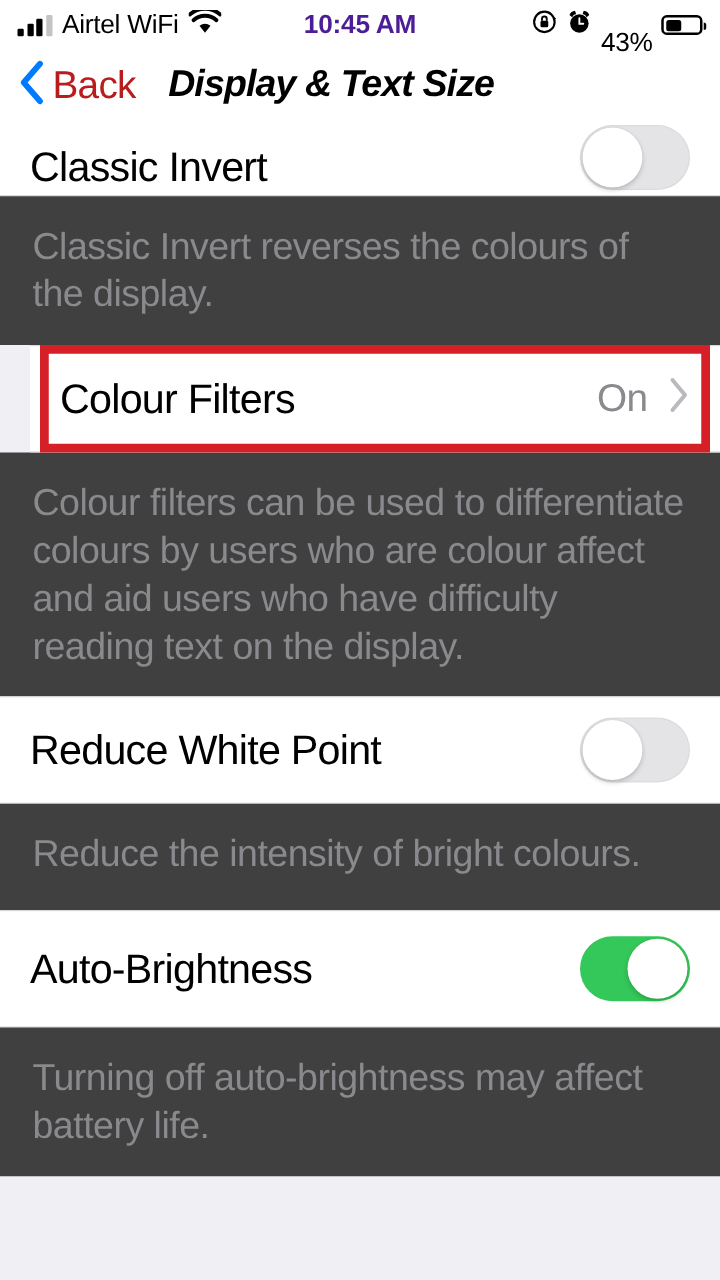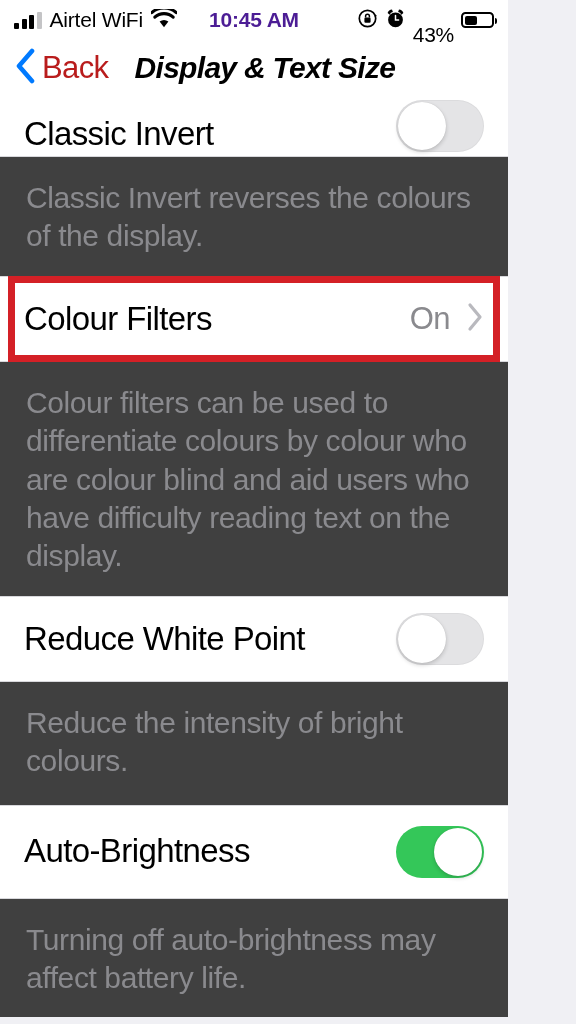--- a/index.html
+++ b/index.html
@@ -3,21 +3,21 @@
 <meta charset="utf-8">
 <style>
   * { margin:0; padding:0; box-sizing:border-box; }
   html, body {
     width:576px; height:1024px;
     background:#F0F0F4;
     font-family:"Liberation Sans", sans-serif;
     -webkit-font-smoothing:antialiased;
     overflow:hidden;
   }
-  .phone { position:relative; width:508px; height:1024px; background:#F0F0F4; }
+  .phone { position:relative; width:576px; height:1024px; background:#F0F0F4; }
 
   
   .statusbar {
     position:relative; height:40px; background:#FFFFFF;
     display:flex; align-items:center; padding:0 14px;
   }
   .sb-left  { display:flex; align-items:center; gap:8px; flex:0 0 auto; }
   .sb-mid   { position:absolute; left:0; right:0; text-align:center;
               font-size:21px; font-weight:700; color:#4c1d95; letter-spacing:-0.2px; }
   .sb-right { display:flex; align-items:center; gap:7px; margin-left:auto;
@@ -89,21 +89,21 @@
   .footer {
     background:#404040; padding:22px 26px 20px 26px;
     font-size:30px; color:#8A8A8E; line-height:1.28; letter-spacing:-0.4px;
   }
   .footer.tight { padding-bottom:24px; }
 
   
   .row.clipped { min-height:60px; align-items:flex-end; padding-bottom:4px; }
 
   
-  .annot-wrap { position:relative; }
+  .annot-wrap { position:relative;margin-left:24px; }
   .annot-box {
     position:absolute; left:8px; right:8px; top:0; bottom:0;
     border:7px solid #D42026; pointer-events:none; z-index:5;
   }
 </style>
 </head>
 <body>
 
 <div class="phone">
 
@@ -182,21 +182,21 @@
           <span class="chev">
             <svg width="18" height="30" viewBox="0 0 18 30">
               <path d="M4 3 L14 15 L4 27" stroke="#B9B9BE" stroke-width="3.2" fill="none" stroke-linecap="round" stroke-linejoin="round"></path>
             </svg>
           </span>
         </span>
       </div>
     </div>
     <div class="annot-box" style="border-color: rgb(212, 32, 38);"></div>
   </div>
-  <div class="footer">Colour filters can be used to differentiate colours by colour who are colour blind and aid users who have difficulty reading text on the display.</div>
+  <div class="footer">Colour filters can be used to differentiate colours by users who are colour affect and aid users who have difficulty reading text on the display.</div>
 
   <div class="section sep-top sep-bottom">
     <div class="row" style="min-height:84px;">
       <span class="row-label">Reduce White Point</span>
       <span class="toggle">
         <span class="knob"></span>
       </span>
     </div>
   </div>
   <div class="footer tight">Reduce the intensity of bright colours.</div>

